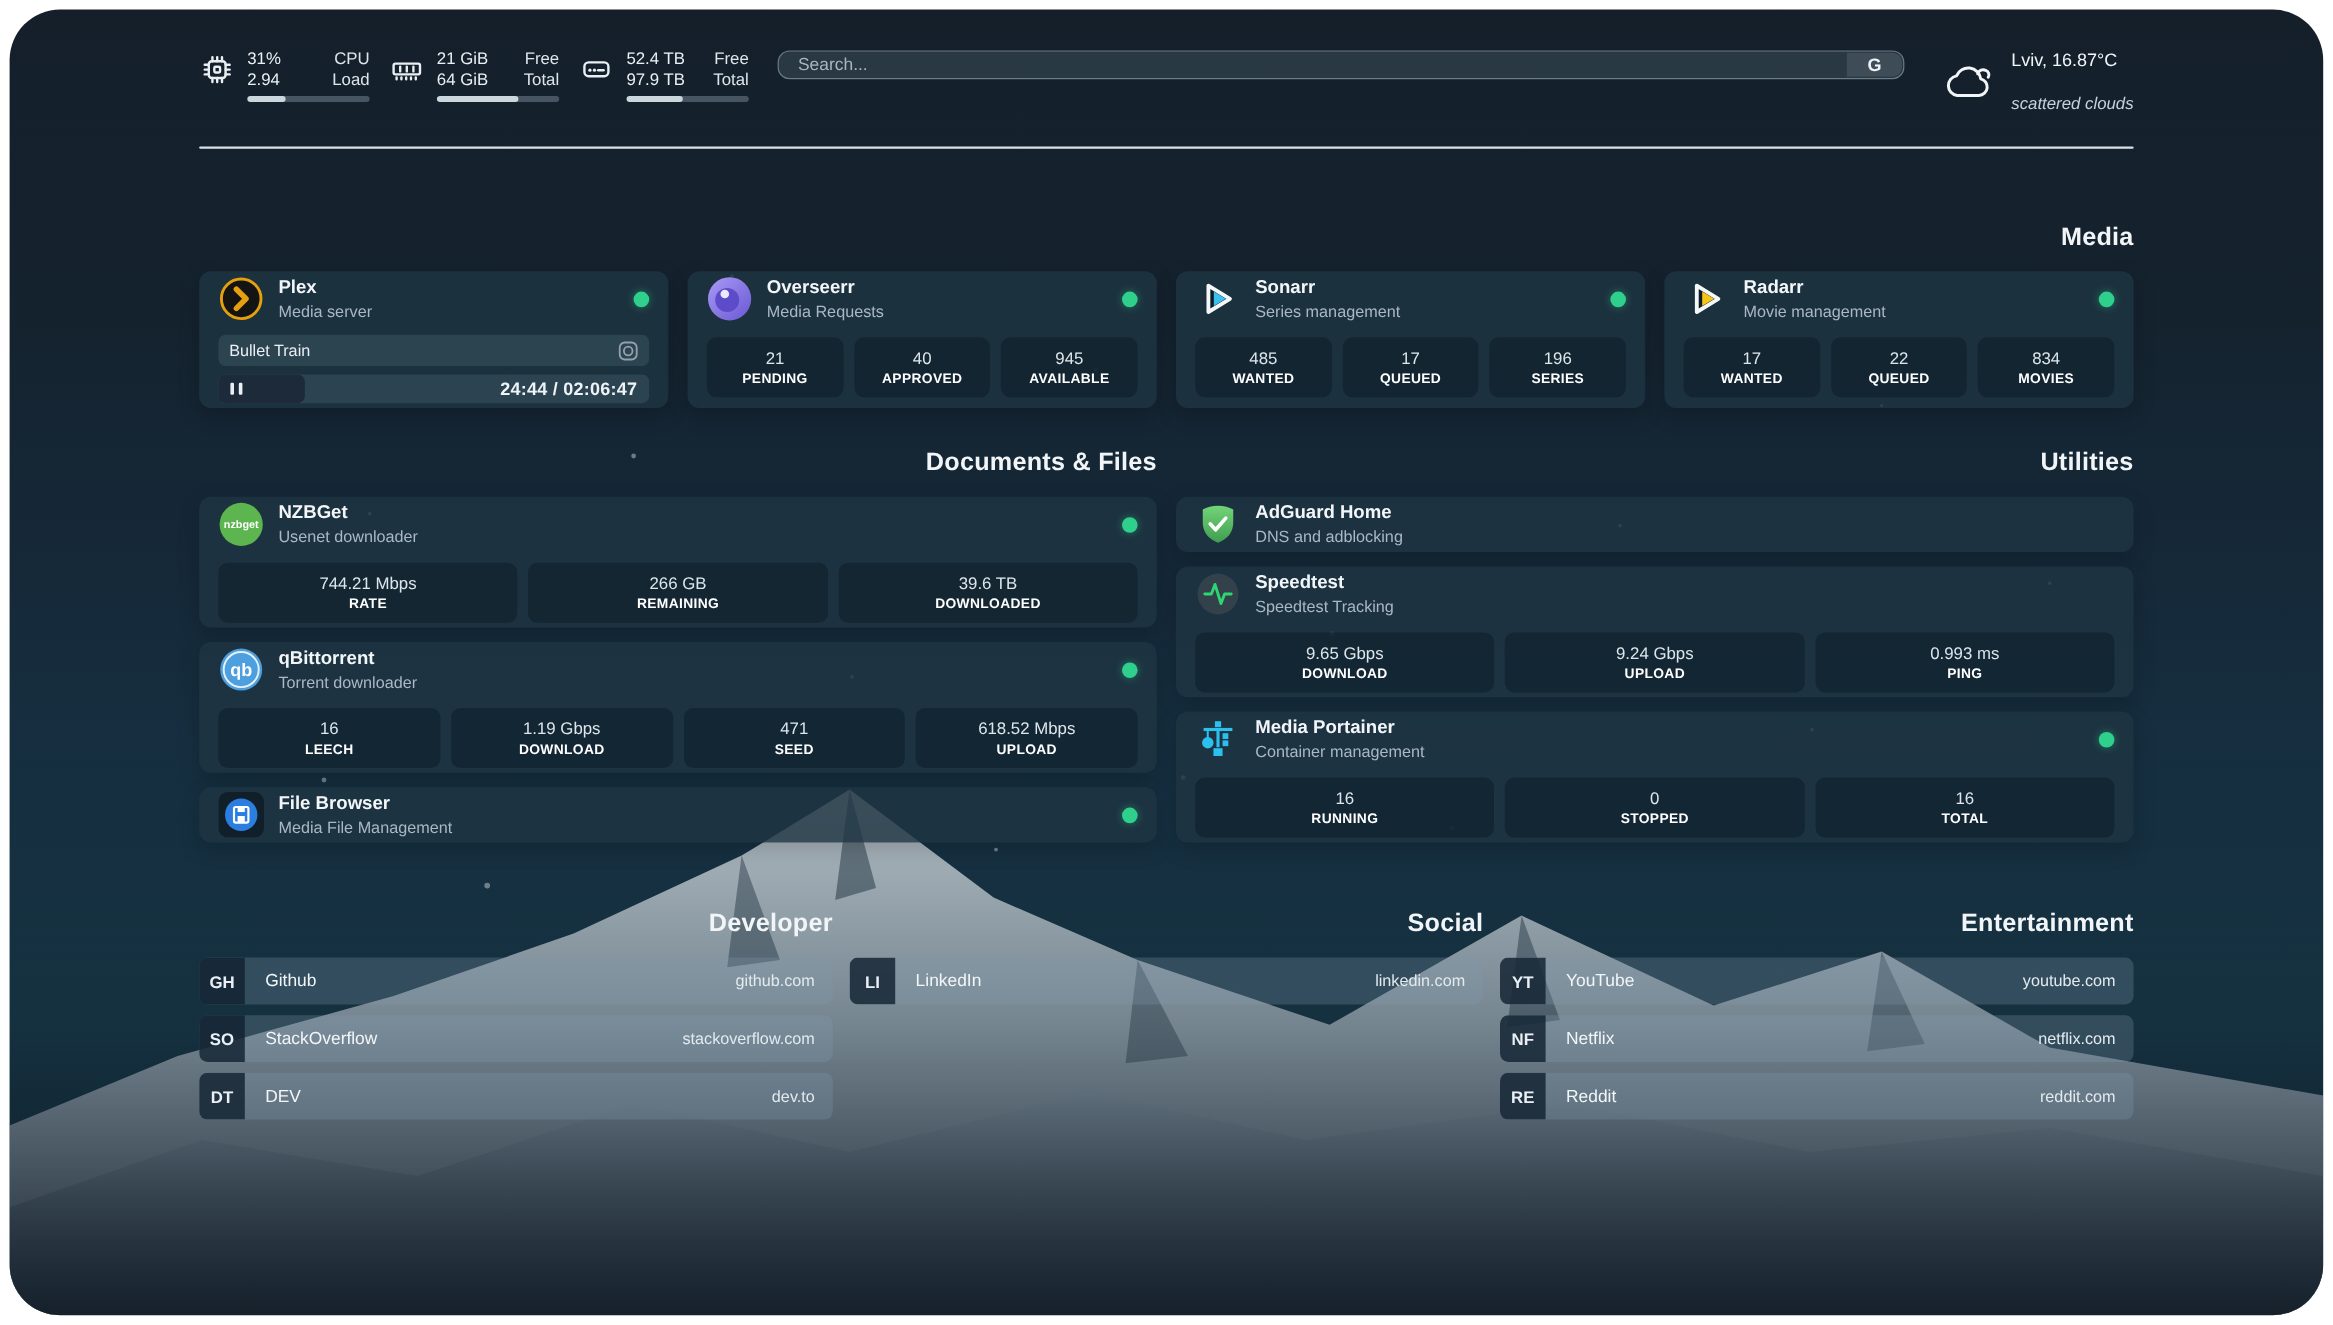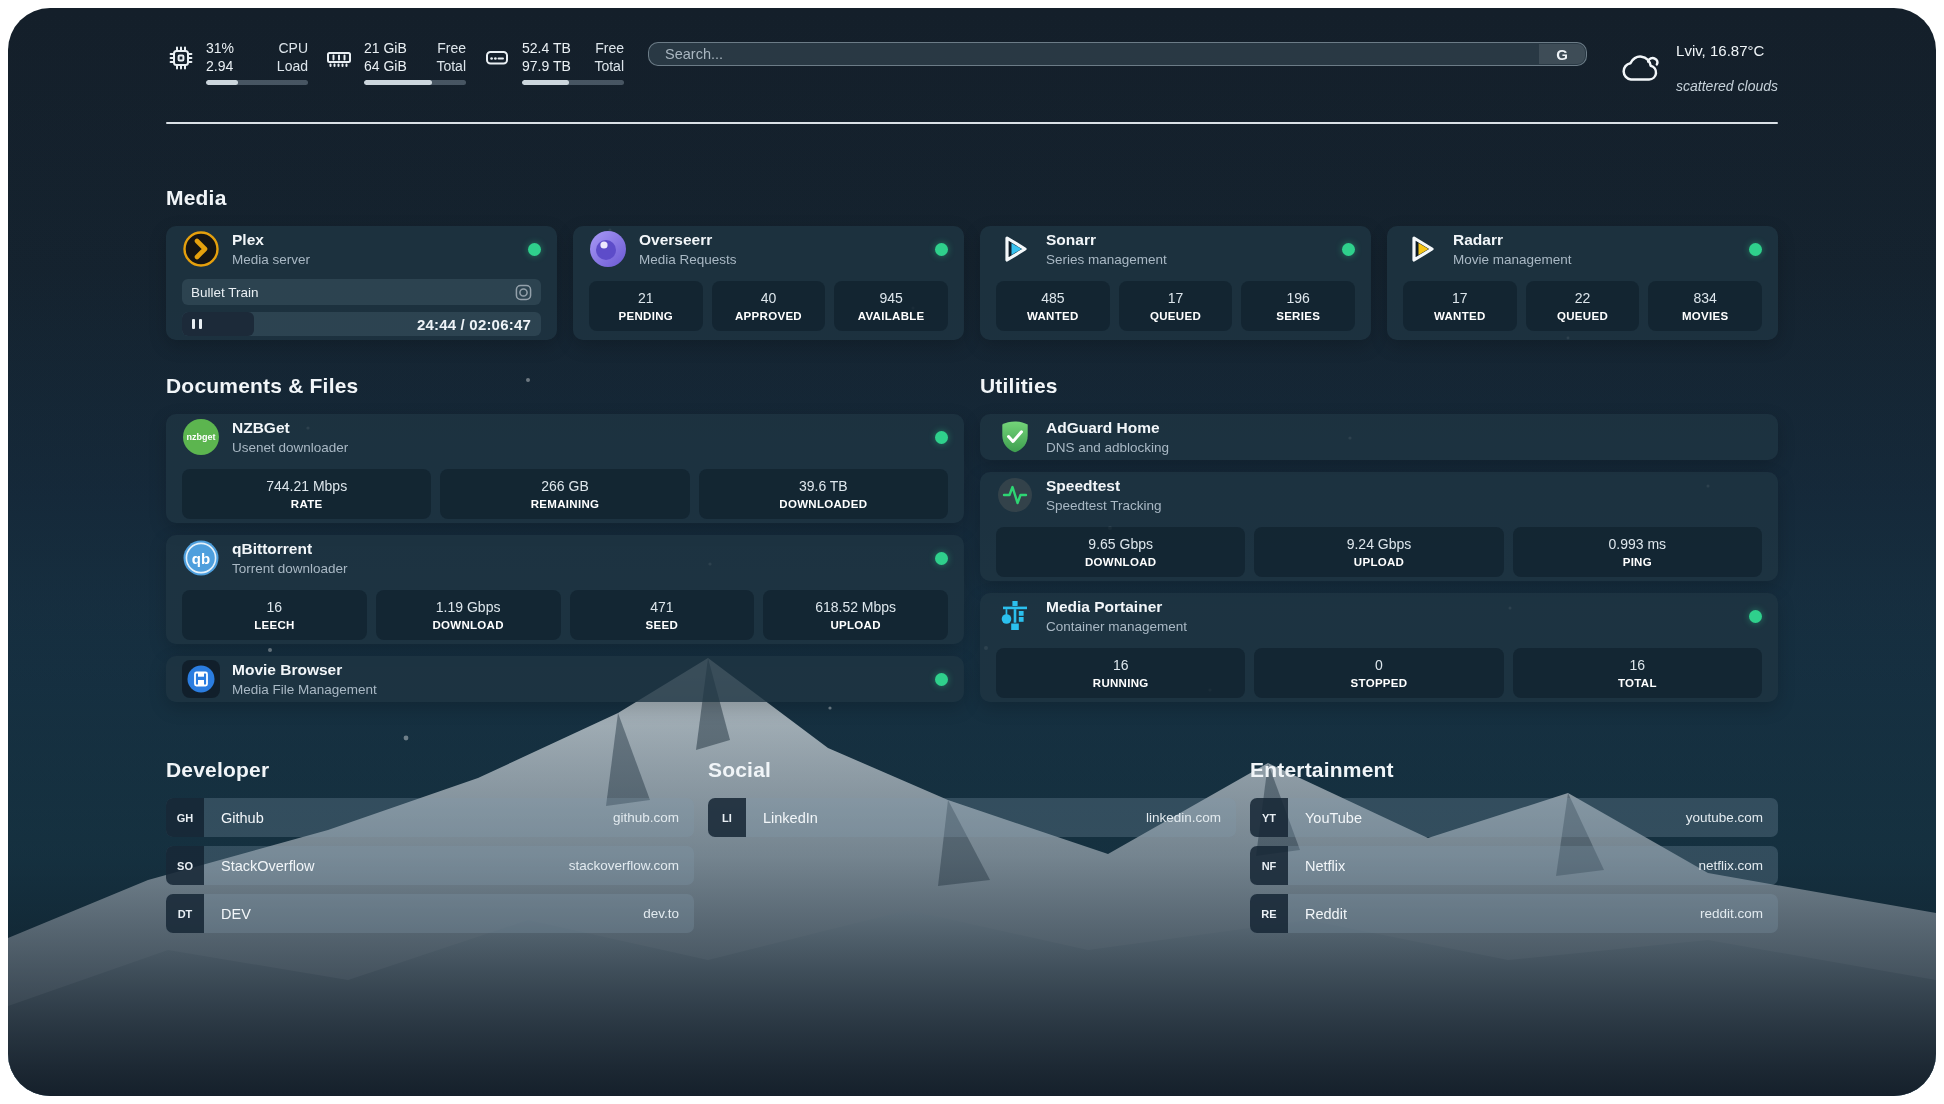--- a/index.html
+++ b/index.html
@@ -31,21 +31,21 @@
   .g-btn{position:absolute;right:2px;top:2px;bottom:2px;width:46px;border:none;cursor:pointer;
     background:rgba(255,255,255,.10);border-radius:0 8px 8px 0;color:#eef3f7;font-size:15px;font-weight:700;
     font-family:"Liberation Sans",sans-serif;}
   .weather{display:flex;gap:13px;align-items:center;margin-top:2px;}
   .weather-loc{font-size:15px;color:#f0f5f8;line-height:19px;}
   .weather-cond{font-size:14px;color:#c6d1d9;line-height:18px;margin-top:17px;font-style:italic;}
   .divider{height:2px;background:rgba(236,242,246,.92);border-radius:1px;margin-top:27px;}
 
   
   main{display:block;}
-  .section-title{font-size:21px;font-weight:700;color:#f1f5f8;margin:0 0 16px;letter-spacing:.2px;}
+  .section-title{font-size:21px;font-weight:700;color:#f1f5f8;margin:0 0 16px;letter-spacing:.2px;text-align:right;}
   .media-section{margin-top:62px;}
   .grid4{display:grid;grid-template-columns:repeat(4,1fr);gap:16px;}
   .card{background:rgba(31,52,66,.82);border-radius:10px;padding:4px 16px;
     box-shadow:0 6px 18px rgba(0,0,0,.18);}
   .card-head{display:flex;align-items:center;gap:12px;}
   .app-icon{width:38px;height:38px;display:flex;align-items:center;justify-content:center;flex:0 0 auto;}
   .app-name{font-size:15.5px;font-weight:600;color:#f2f6f9;line-height:20px;}
   .app-desc{font-size:13.5px;color:#a9b8c4;line-height:17px;margin-top:1px;}
   .dot{width:13px;height:13px;border-radius:50%;background:var(--online,#2fd08c);
     margin-left:auto;box-shadow:0 0 7px rgba(47,208,140,.45);flex:0 0 auto;}
@@ -67,21 +67,21 @@
     color:#eef3f7;padding-right:10px;letter-spacing:.2px;}
 
   .two-col{display:grid;grid-template-columns:1fr 1fr;column-gap:16px;margin-top:34px;}
   .col-stack{display:flex;flex-direction:column;gap:12px;}
 
   
   .links-grid{display:grid;grid-template-columns:repeat(3,1fr);gap:14px;margin-top:56px;padding-bottom:46px;
     align-items:start;}
   .bookmark{display:flex;align-items:stretch;height:39px;border-radius:7px;overflow:hidden;
     background:rgba(130,156,172,.28);margin-bottom:9px;cursor:pointer;}
-  .bm-abbr{width:38px;background:rgba(17,33,47,.82);color:#e9eff4;font-weight:600;font-size:11px;
+  .bm-abbr{width:38px;background:rgba(17,33,47,.82);color:#e9eff4;font-weight:600;font-size:14px;
     display:flex;align-items:center;justify-content:center;flex:0 0 auto;}
   .bm-name{padding-left:17px;font-size:14.5px;color:#f2f6f9;display:flex;align-items:center;}
   .bm-url{margin-left:auto;padding-right:15px;font-size:13.5px;color:#e2eaef;display:flex;align-items:center;}
 </style>
 </head>
 <body>
 
 <div class="window">
 
   <div class="bg">
@@ -440,21 +440,21 @@
                     <rect x="0" y="0" width="38" height="38" rx="8" fill="rgba(15,28,40,.85)"></rect>
                     <circle cx="19" cy="19" r="13.5" fill="#2b7de0"></circle>
                     <g stroke="#ffffff" stroke-width="1.8" fill="none">
                       <rect x="13" y="12.5" width="12" height="13" rx="1.5"></rect>
                     </g>
                     <rect x="16" y="12.5" width="6" height="4.2" fill="#ffffff"></rect>
                     <rect x="16" y="20" width="6" height="5.5" fill="#ffffff"></rect>
                   </svg>
                 </span>
                 <div class="app-meta">
-                  <div class="app-name">Movie Browser</div>
+                  <div class="app-name">File Browser</div>
                   <div class="app-desc">Media File Management</div>
                 </div>
                 <span class="dot"></span>
               </div>
             </div>
           </div>
         </section>
 
         <section>
           <h2 class="section-title">Utilities</h2>

